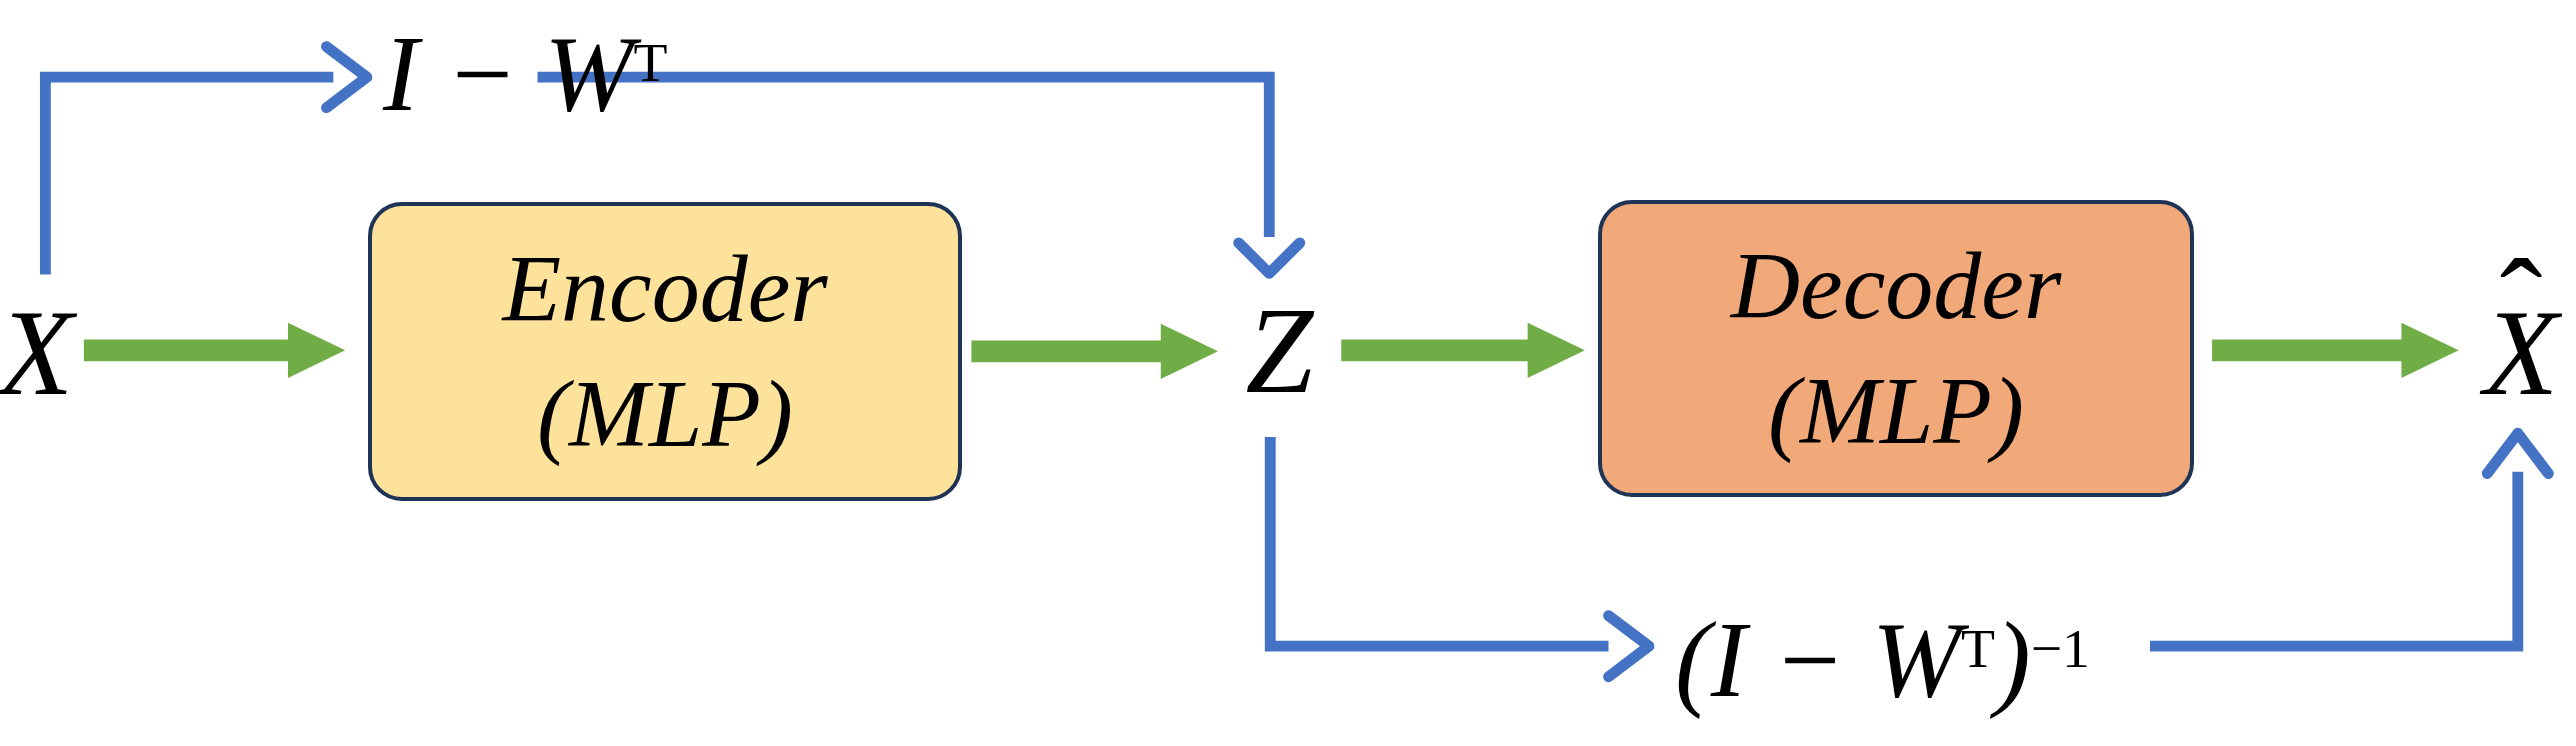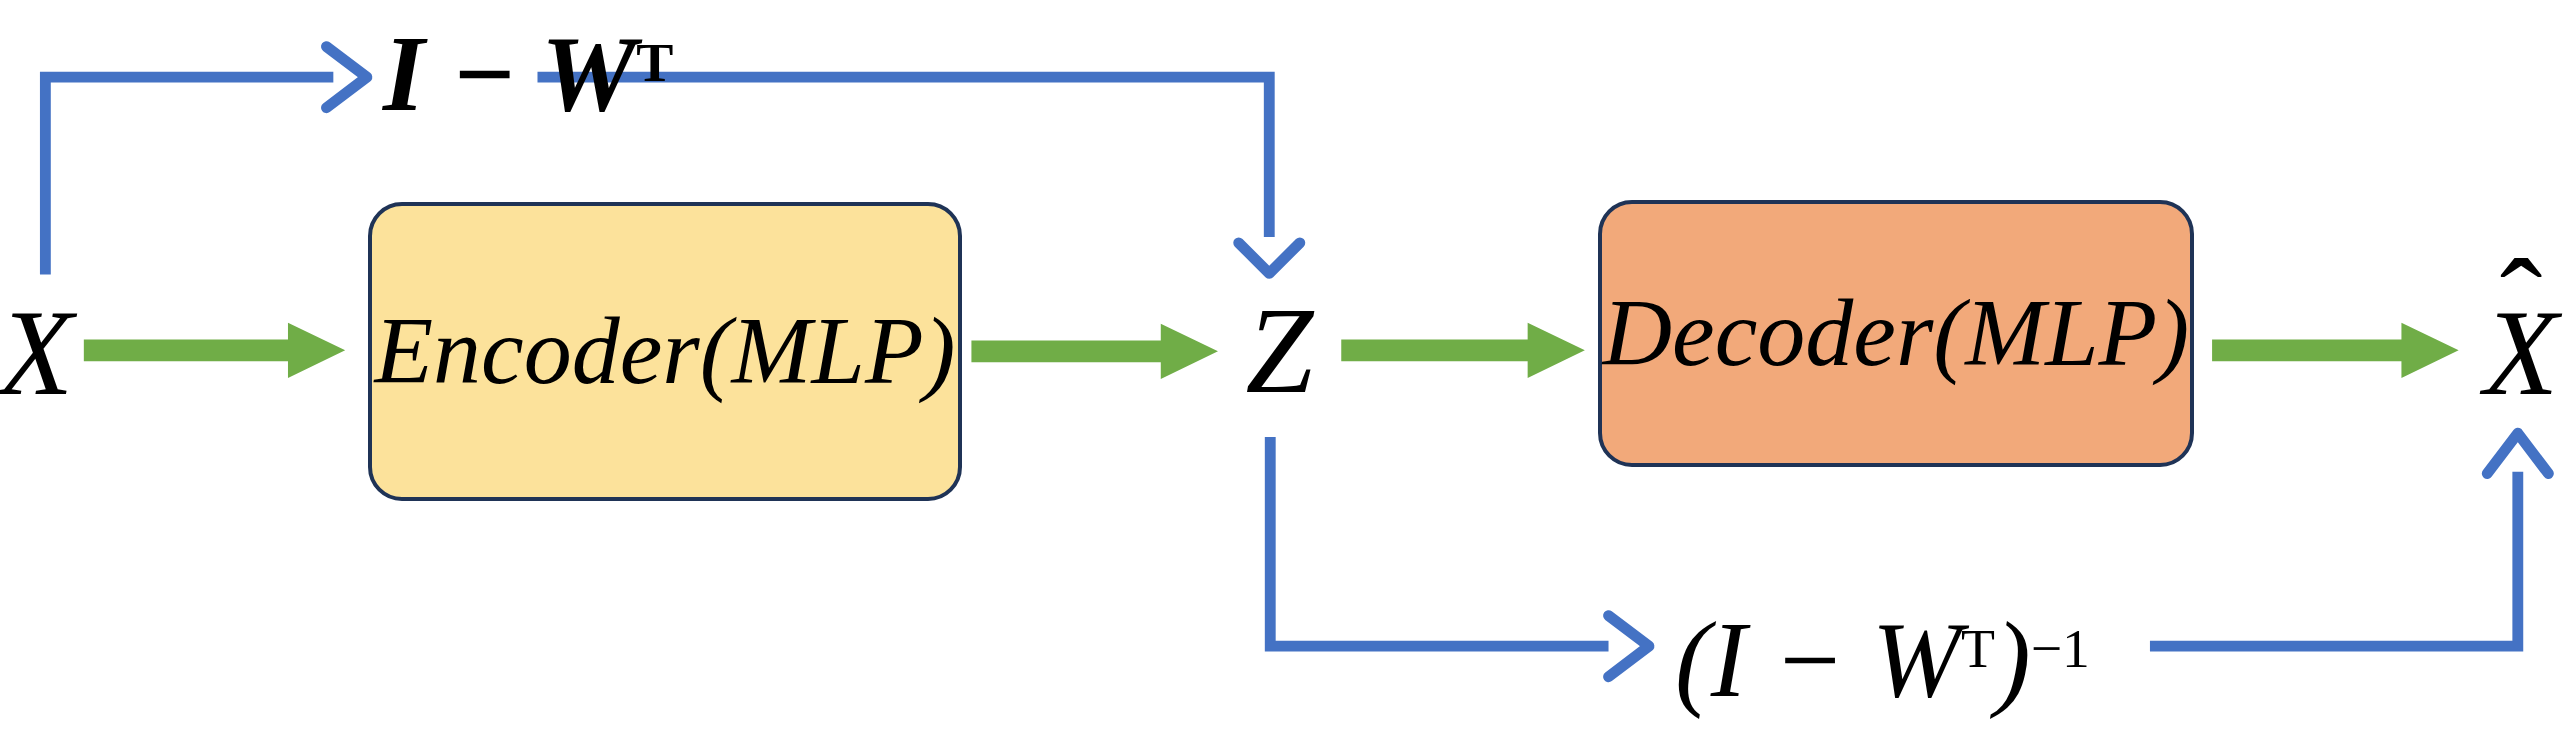--- a/index.html
+++ b/index.html
@@ -7,45 +7,45 @@
     position:relative; width:2576px; height:747px; background:#ffffff;
     overflow:hidden;
     font-family:"Liberation Serif","DejaVu Serif",serif;
     color:#000000;
   }
   svg.arrow-layer {position:absolute; left:0; top:0; width:2576px; height:747px;}
 
   .box {
     position:absolute; box-sizing:border-box;
     border:4px solid #1f3356; border-radius:34px;
-    display:flex; flex-direction:row; align-items:center; justify-content:center;
+    display:flex; flex-direction:column; align-items:center; justify-content:center;
     font-style:italic; font-size:96px; line-height:1.30;
     text-align:center;
   }
   .box-encoder {left:368px; top:202px; width:594px; height:299px; background:#fce29b;}
-  .box-decoder {left:1598px; top:200px; width:596px; height:267px; background:#f2a97a;}
+  .box-decoder {left:1598px; top:200px; width:596px; height:297px; background:#f2a97a;}
 
   .node-label {
     position:absolute; font-style:italic; font-size:122px; line-height:1;
     text-align:center; white-space:nowrap;
   }
   .label-x   {left:-28px; top:292px; width:128px;}
   .label-z   {left:1223px; top:290px; width:113px;}
   .label-xhat{left:2459px; top:292px; width:124px;}
   .hat {
     position:absolute; left:50%; top:-45px; transform:translateX(-50%);
     font-size:1.05em; line-height:1; font-style:normal;
   }
   .letter {position:relative;}
 
   .formula {
     position:absolute; font-style:italic; font-size:107px; line-height:1.1;
     white-space:nowrap;
   }
-  .formula-top    {left:383px; top:16px;font-weight:bold;}
+  .formula-top    {left:383px; top:16px;}
   .formula-bottom {left:1675px; top:590px;margin-top:12px;}
   .formula sup {
     font-size:0.52em; font-style:normal; vertical-align:0.52em;
   }
 </style>
 </head>
 <body>
 
 <div class="canvas">
 

